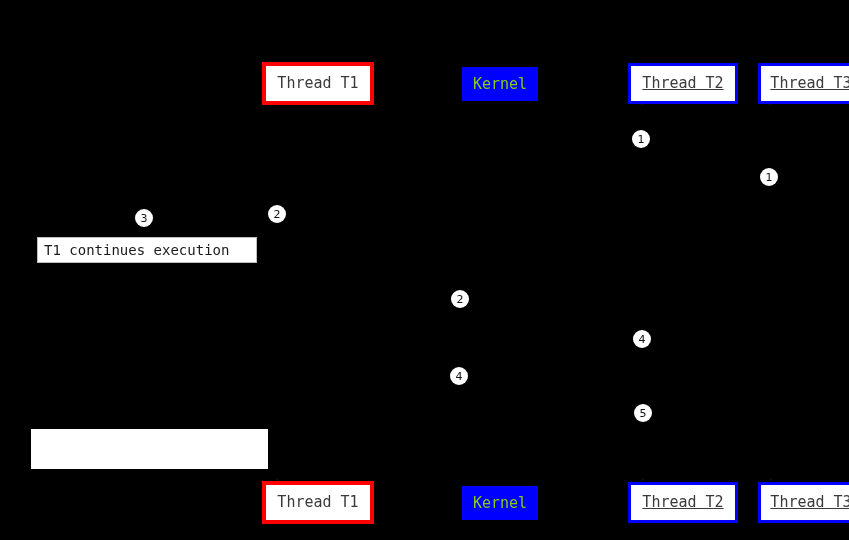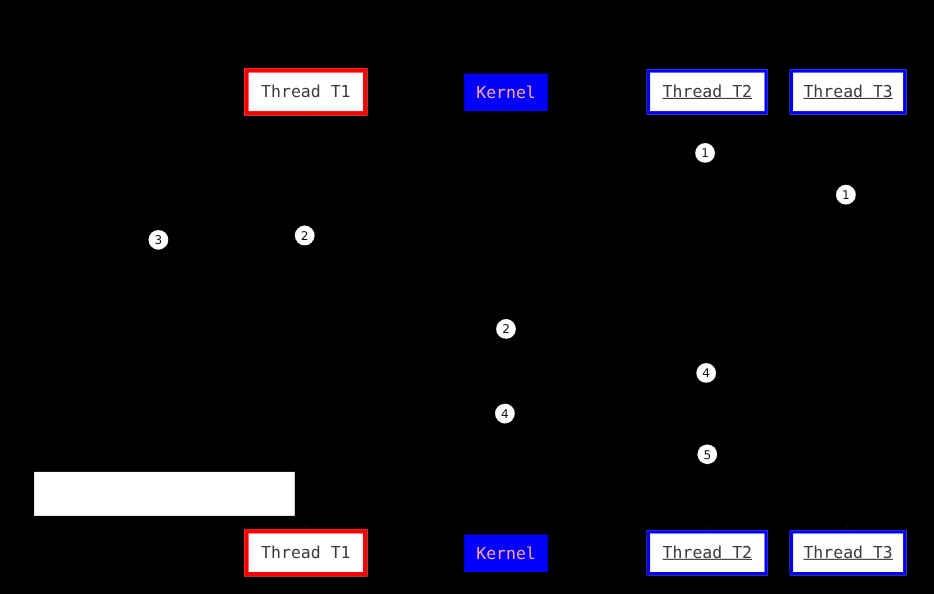--- a/index.html
+++ b/index.html
@@ -22,32 +22,33 @@
     position: absolute;
     box-sizing: border-box;
     display: flex;
     align-items: center;
     justify-content: center;
     font-family: "DejaVu Sans Mono", "Liberation Mono", monospace;
     font-size: 15px;
     line-height: 1;
     letter-spacing: 0px;
     white-space: nowrap;
+    margin-left: 40px;
   }
   .participant.outline {
     background: #FFFFFF;
     border-style: solid;
     color: #3A3A3A;
   }
   .participant.red   { border-color: #FF0000; border-width: 4px; }
   .participant.blue  { border-color: #0000FF; border-width: 3px; text-decoration: underline; }
   .participant.solid {
     background: #0000FF;
     border: 0;
-    color: #fca5a5;
+    color: #84cc16;
   }
 
   
   .lifeline {
     position: absolute;
     width: 1px;
     background: #000000;
   }
   .lifeline-stub {
     position: absolute;
@@ -150,20 +151,23 @@
   </div>
 
   <div class="participant outline blue" style="left:588px; top:482px; width:110px; height:41px;">
     <span>Thread T2</span>
   </div>
 
   <div class="participant outline blue" style="left:718px; top:482px; width:106px; height:41px;">
     <span>Thread T3</span>
   </div>
 
+  <div class="note" style="left:37px; top:237px; width:220px; height:26px;">
+    <span>T1 continues execution</span>
+  </div>
 
   <div class="note blank" style="left:31px; top:429px; width:237px; height:40px;">
     <span></span>
   </div>
 
   <div class="marker" style="left:632px; top:130px;">
     <span>1</span>
   </div>
   <div class="marker" style="left:760px; top:168px;">
     <span>1</span>

